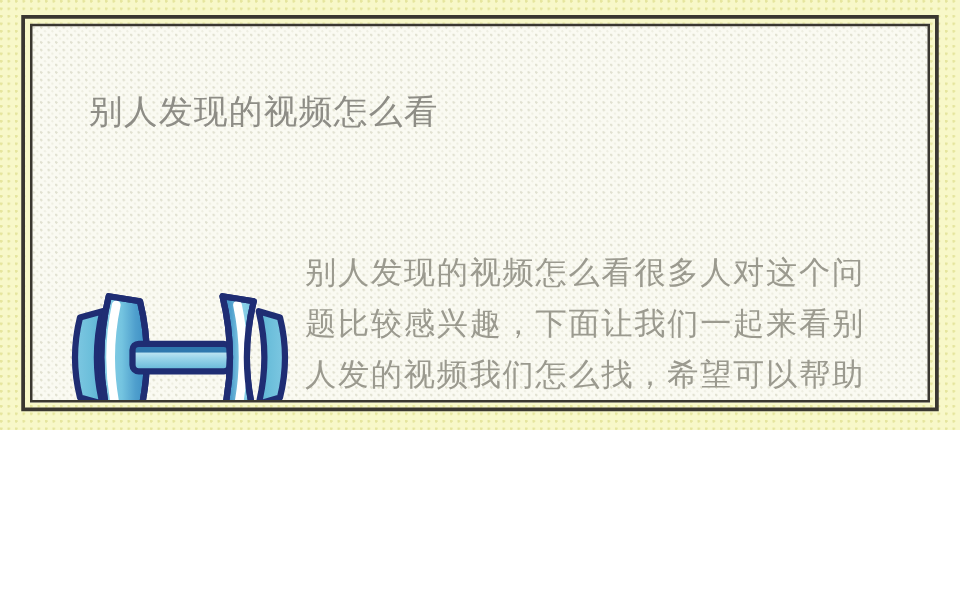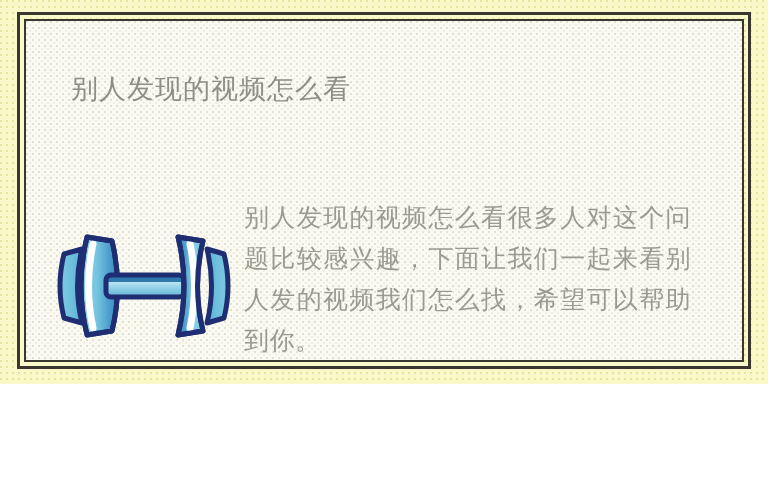--- a/index.html
+++ b/index.html
@@ -11,21 +11,21 @@
     width: 768px;
     height: 480px;
     overflow: hidden;
     font-family: "Liberation Sans", "DejaVu Sans", sans-serif;
   }
 
   
   #page {
     position: relative;
     width: 768px;
-    height: 384px;
+    height: 344px;
     box-sizing: border-box;
     background-color: #f8f8c9;
     background-image:
       radial-gradient(circle at 1px 1px, rgba(226,226,150,0.85) 1px, transparent 1.2px);
     background-size: 6px 6px;
   }
 
   
   #frame-outer {
     position: absolute;

